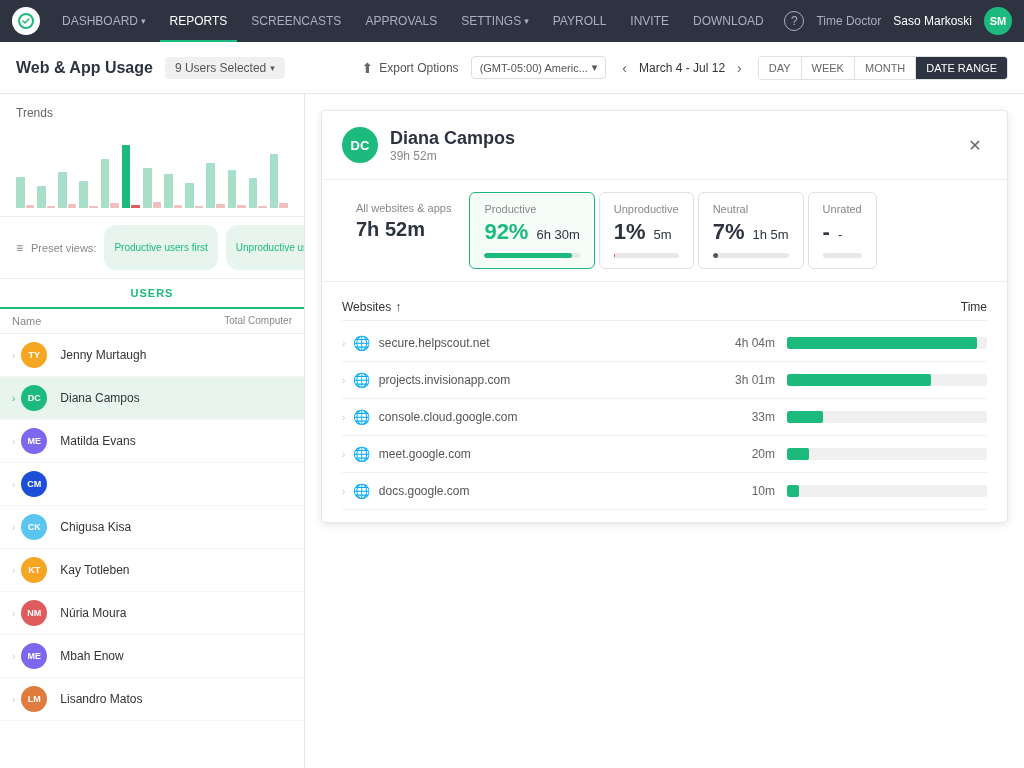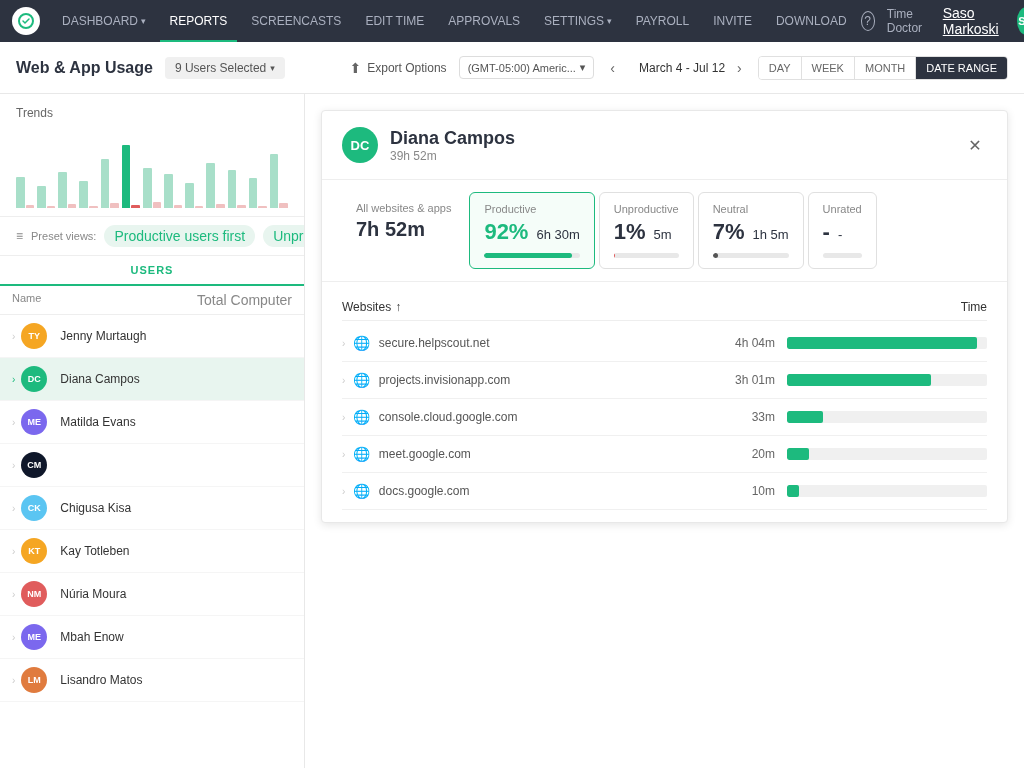--- a/index.html
+++ b/index.html
@@ -46,21 +46,21 @@
       margin-left: auto;
       display: flex; align-items: center; gap: 12px;
     }
     .nav-right .help-icon {
       width: 20px; height: 20px; border-radius: 50%;
       border: 1.5px solid #aab0bf;
       display: flex; align-items: center; justify-content: center;
       color: #aab0bf; font-size: 12px; cursor: pointer;
     }
     .nav-right .brand-name { color: #aab0bf; font-size: 12px; }
-    .nav-right .user-name { color: #fff; font-size: 14px; text-decoration: underline; }
+    .nav-right .user-name { color: #fff; font-size: 12px; }
     .nav-right .avatar {
       width: 28px; height: 28px; border-radius: 50%;
       background: #1dba7e;
       display: flex; align-items: center; justify-content: center;
       color: #fff; font-size: 11px; font-weight: 600; cursor: pointer;
     }
 
     
     .subheader {
       background: #fff;
@@ -85,21 +85,21 @@
     .export-btn .upload-icon { font-size: 14px; color: #666; }
     .timezone-select {
       display: flex; align-items: center; gap: 4px;
       border: 1px solid #ddd; border-radius: 4px;
       padding: 4px 8px; font-size: 11px; color: #555; cursor: pointer; text-align: right;
     }
     .date-nav {
       display: flex; align-items: center; gap: 8px;
     }
     .date-nav .arrow { cursor: pointer; color: #666; font-size: 14px; padding: 2px 4px; }
-    .date-nav .date-range-label { font-size: 12px; color: #333; margin-left: 12px; }
+    .date-nav .date-range-label { font-size: 12px; color: #333; }
     .date-view-btns {
       display: flex; border: 1px solid #e0e0e0; border-radius: 4px; overflow: hidden;
     }
     .date-view-btn {
       padding: 5px 10px; font-size: 11px; color: #666; cursor: pointer;
       background: #fff; border-right: 1px solid #e0e0e0;
     }
     .date-view-btn:last-child { border-right: none; }
     .date-view-btn.active { background: #2d3340; color: #fff; }
 
@@ -139,38 +139,38 @@
 
     
     .preset-section {
       padding: 8px 16px;
       display: flex; align-items: center; gap: 8px;
       border-bottom: 1px solid #eee;
     }
     .preset-label { font-size: 11px; color: #888; white-space: nowrap; }
     .preset-tag {
       background: #e8f5ef; color: #1dba7e; border-radius: 12px;
-      padding: 3px 10px; font-size: 14px; cursor: pointer; white-space: nowrap;
+      padding: 17px 10px; font-size: 10px; cursor: pointer; white-space: nowrap;
     }
 
     
     .users-table { flex: 1; overflow-y: auto; }
     .users-tab-header {
       text-align: center; padding: 8px;
       font-size: 11px; font-weight: 600; color: #1dba7e;
       border-bottom: 2px solid #1dba7e;
       letter-spacing: 1px;
     }
     .table-headers {
       display: flex; padding: 6px 12px;
       font-size: 11px; color: #888;
       border-bottom: 1px solid #eee;
     }
     .th-name { flex: 1; }
-    .th-total { text-align: right; font-size: 14px; margin-left: 44px; }
+    .th-total { text-align: right; font-size: 10px; margin-left: 44px; }
     .user-row {
       display: flex; align-items: center; padding: 8px 12px;
       border-bottom: 1px solid #f5f5f5; cursor: pointer;
     }
     .user-row.active { background: #e8f5ef; }
     .row-chevron { color: #ccc; font-size: 10px; margin-right: 6px; }
     .row-chevron.active { color: #1dba7e; }
     .user-avatar {
       width: 26px; height: 26px; border-radius: 50%;
       display: flex; align-items: center; justify-content: center;
@@ -271,23 +271,20 @@
     <span>DASHBOARD</span>
     <span class="chevron">▾</span>
   </div>
   <div class="nav-item active">
     <span>REPORTS</span>
   </div>
   <div class="nav-item">
     <span>SCREENCASTS</span>
   </div>
   <div class="nav-item">
-    <span>EDIT TIME</span>
-  </div>
-  <div class="nav-item">
     <span>APPROVALS</span>
   </div>
   <div class="nav-item">
     <span>SETTINGS</span>
     <span class="chevron">▾</span>
   </div>
   <div class="nav-item">
     <span>PAYROLL</span>
   </div>
   <div class="nav-item">
@@ -417,21 +414,21 @@
     <div class="user-avatar" style="background:#1dba7e">DC</div>
     <span class="user-name-cell">Diana Campos</span>
   </div>
           <div class="user-row">
     <span class="row-chevron">›</span>
     <div class="user-avatar" style="background:#7b68ee">ME</div>
     <span class="user-name-cell">Matilda Evans</span>
   </div>
           <div class="user-row">
     <span class="row-chevron">›</span>
-    <div class="user-avatar" style="background:#0f172a">CM</div>
+    <div class="user-avatar" style="background:#1d4ed8">CM</div>
   </div>
           <div class="user-row">
     <span class="row-chevron">›</span>
     <div class="user-avatar" style="background:#5bc5f2">CK</div>
     <span class="user-name-cell">Chigusa Kisa</span>
   </div>
           <div class="user-row">
     <span class="row-chevron">›</span>
     <div class="user-avatar" style="background:#f5a623">KT</div>
     <span class="user-name-cell">Kay Totleben</span>

